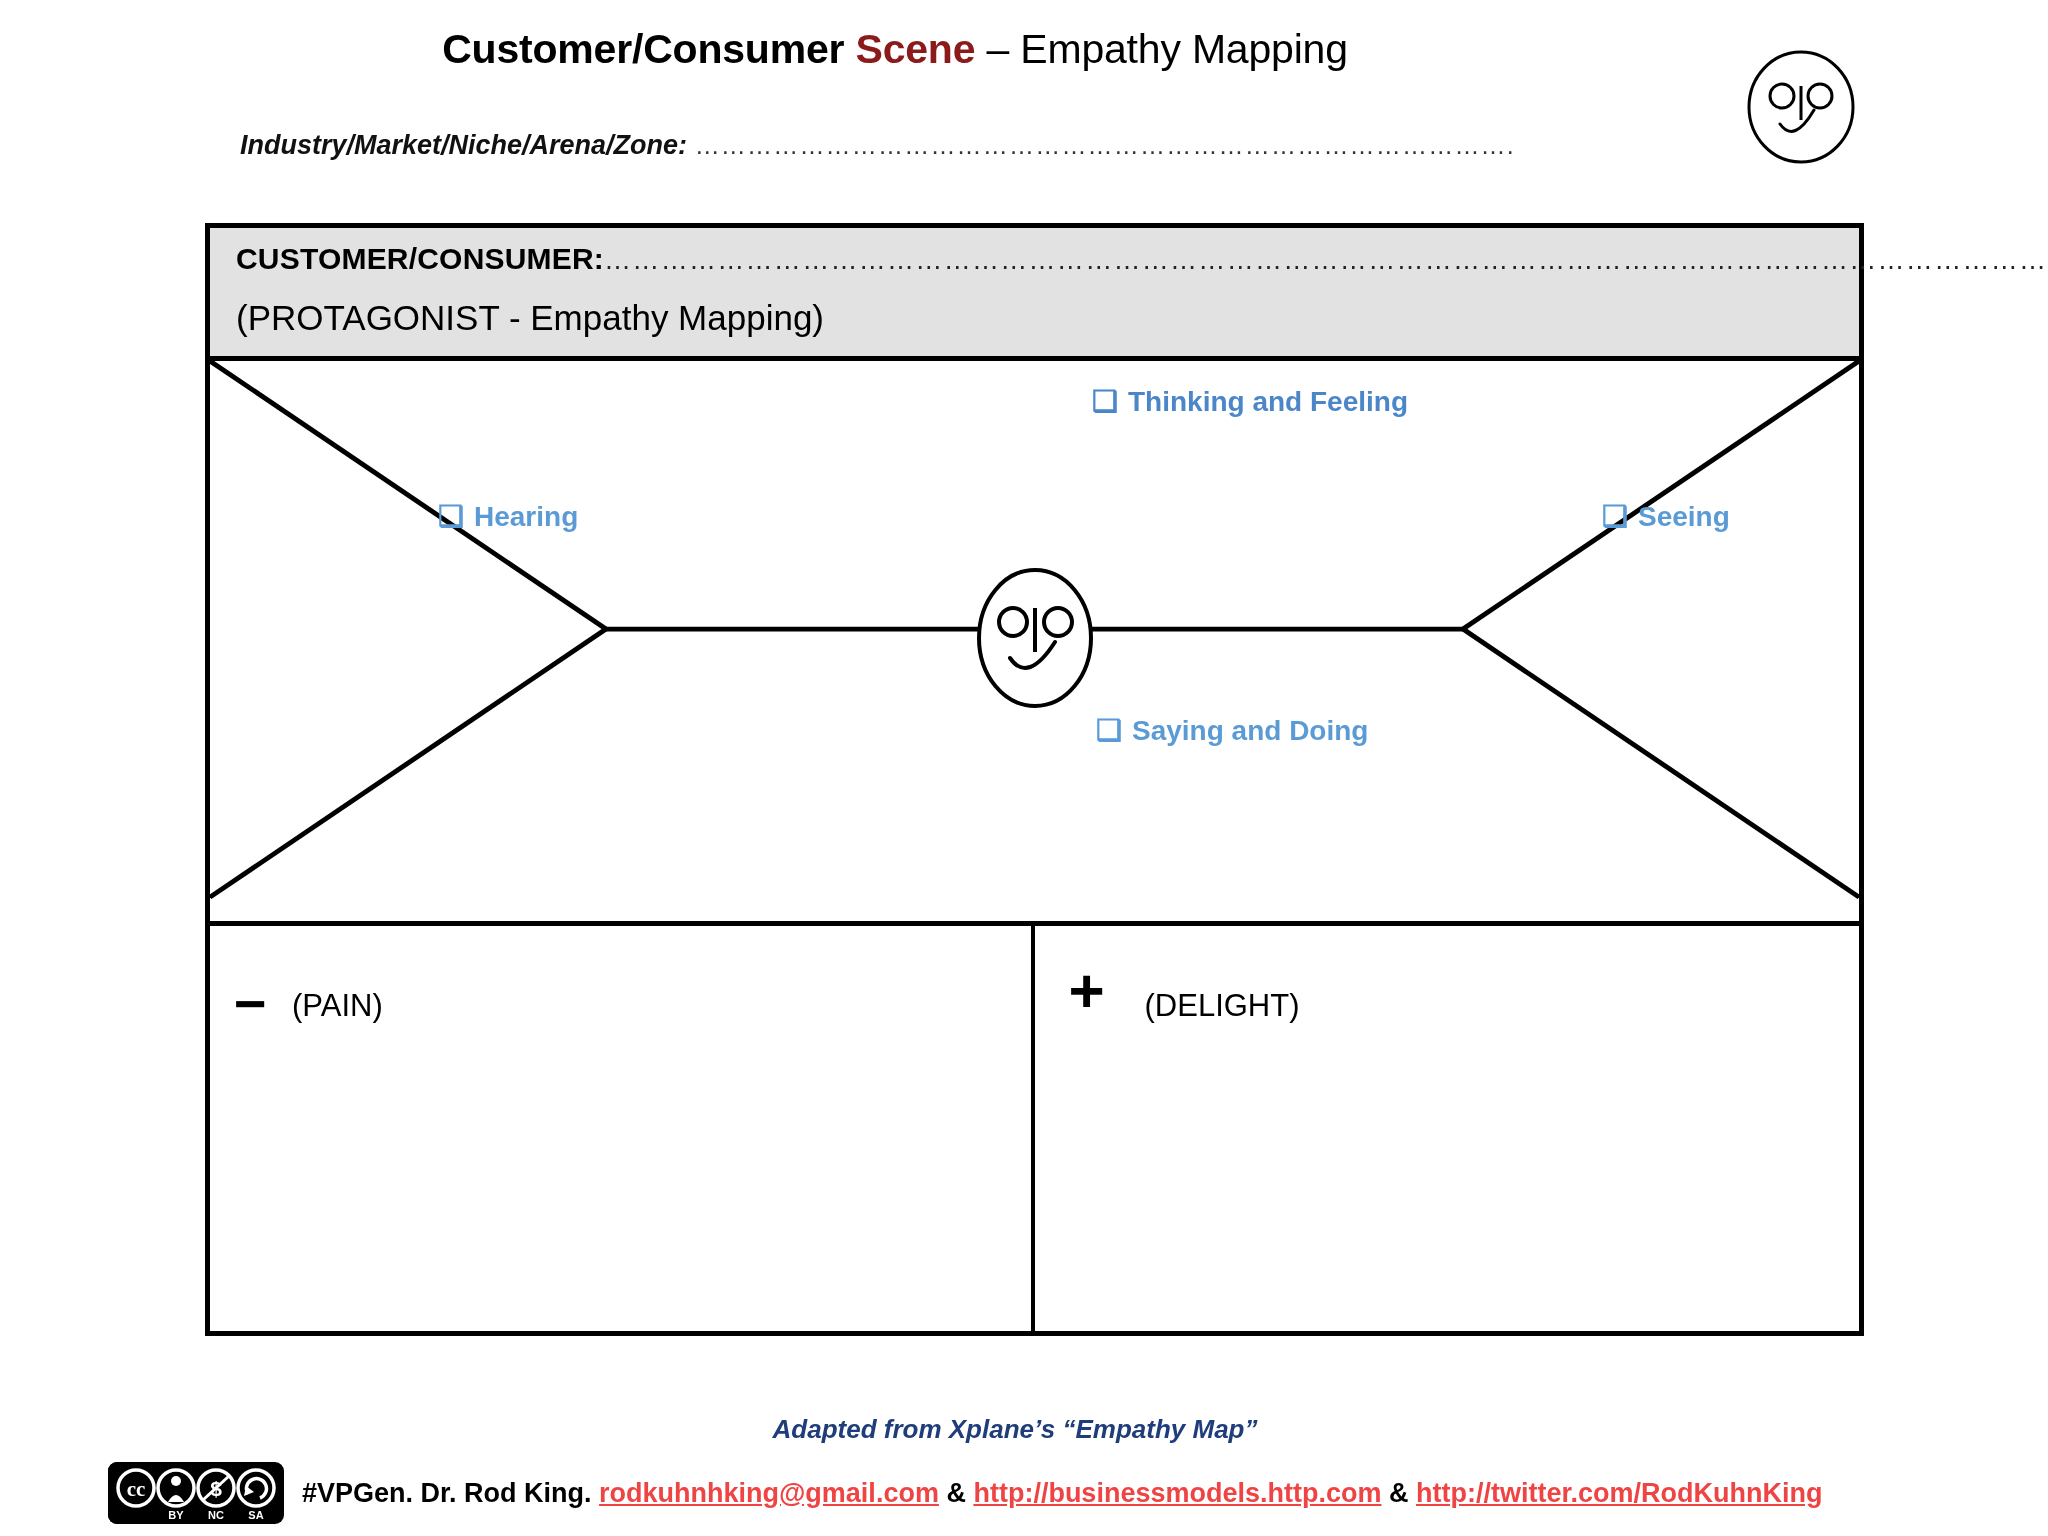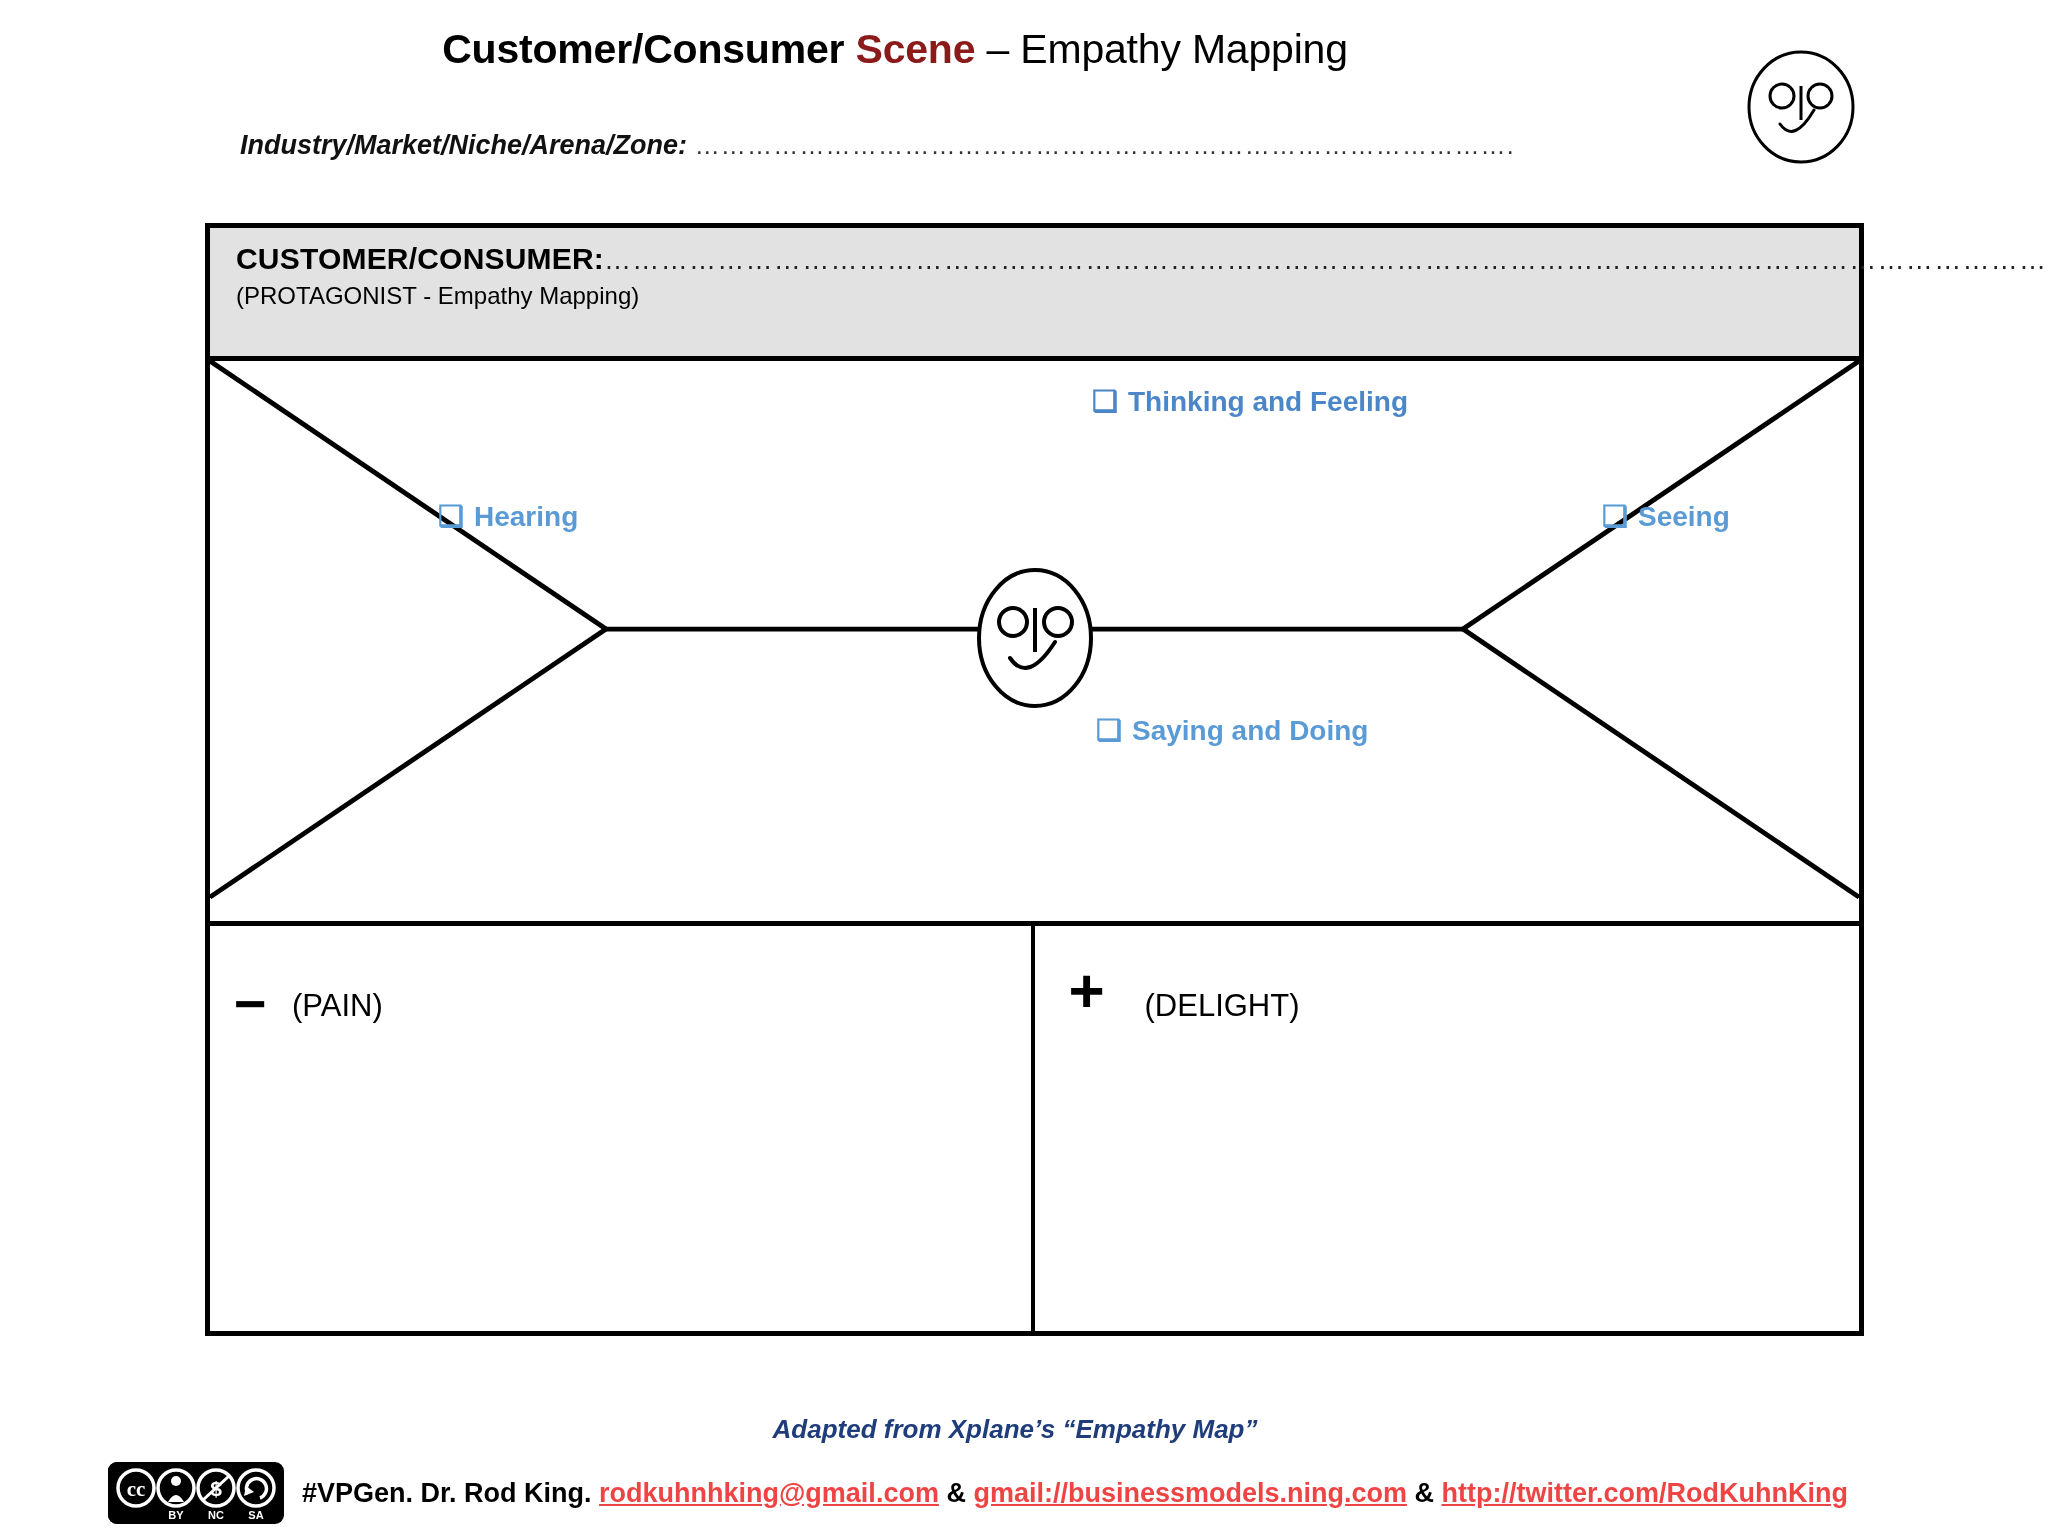--- a/index.html
+++ b/index.html
@@ -45,21 +45,21 @@
 
   
   .hdr {
     position: absolute; left: 0; top: 0; width: 100%; height: 133px;
     background: #E2E2E2;
     border-bottom: 5px solid #000;
     padding: 14px 0 0 26px;
   }
   .hdr-line1 { font-size: 30px; font-weight: 700; color: #000; white-space: nowrap; letter-spacing: 0.2px; }
   .hdr-line1 .dots { font-weight: 400; font-size: 27px; letter-spacing: 1.3px; color: #222; }
-  .hdr-line2 { font-size: 24px; font-weight: 400; color: #000; margin-top: 6px; white-space: nowrap; }
+  .hdr-line2 { font-size: 35px; font-weight: 400; color: #000; margin-top: 22px; white-space: nowrap; }
 
   
   .bowtie { position: absolute; left: 0; top: 133px; width: 100%; height: 540px; }
   .bowtie svg { display: block; width: 100%; height: 100%; }
 
   
   .qlabel {
     position: absolute; white-space: nowrap;
     font-size: 28px; font-weight: 700; color: #5B9BD5;
   }
@@ -211,17 +211,17 @@
         <circle cx="148" cy="26" r="18" fill="none" stroke="#fff" stroke-width="3.5"></circle>
         <path d="M140 32 a10 10 0 1 1 12 4" fill="none" stroke="#fff" stroke-width="3.5"></path>
         <polygon points="138,24 146,30 136,34" fill="#fff"></polygon>
 
         <text x="68" y="57" font-family="Liberation Sans, sans-serif" font-size="11" fill="#fff" text-anchor="middle" font-weight="bold">BY</text>
         <text x="108" y="57" font-family="Liberation Sans, sans-serif" font-size="11" fill="#fff" text-anchor="middle" font-weight="bold">NC</text>
         <text x="148" y="57" font-family="Liberation Sans, sans-serif" font-size="11" fill="#fff" text-anchor="middle" font-weight="bold">SA</text>
       </svg>
     </div>
     <div class="footer-text">
-      <span>#VPGen. Dr. Rod King. </span><span class="lnk">rodkuhnhking@gmail.com</span><span> &amp; </span><span class="lnk">gmail://businessmodels.ning.com</span><span> &amp; </span><span class="lnk">http://twitter.com/RodKuhnKing</span>
+      <span>#VPGen. Dr. Rod King. </span><span class="lnk">rodkuhnhking@gmail.com</span><span> &amp; </span><span class="lnk">http://businessmodels.http.com</span><span> &amp; </span><span class="lnk">http://twitter.com/RodKuhnKing</span>
     </div>
   </div>
 
 </div>
 
 </body></html>

